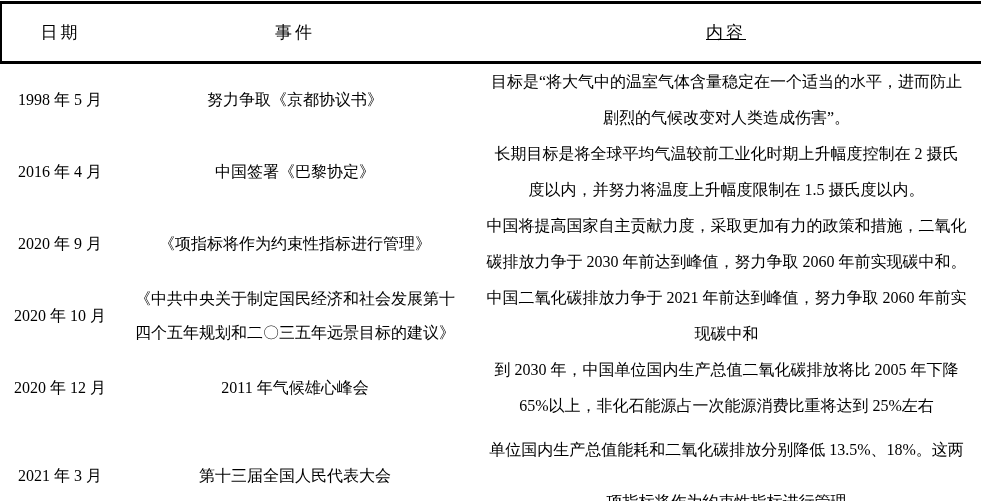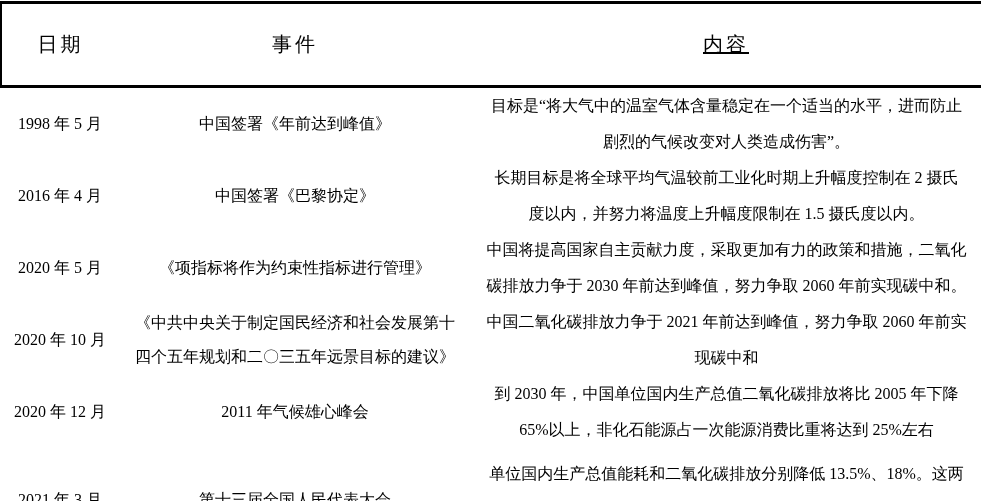--- a/index.html
+++ b/index.html
@@ -21,26 +21,26 @@
     margin-top: 1px;
   }
   col.col-date    { width: 118px; }
   col.col-event   { width: 352px; }
   col.col-content { width: 511px; }
 
   thead th {
     border-top: 3px solid #000;
     border-bottom: 3px solid #000;
     height: 49px;
-    font-size: 20px;
+    font-size: 17px;
     font-weight: normal;
     letter-spacing: 3px;
     text-align: center;
     vertical-align: middle;
-    padding: 16px;
+    padding: 4px;
   }
   thead th:first-child { border-left: 2px solid #000; }
   thead th:last-child  { border-right: 2px solid #000; text-decoration: underline; }
 
   tbody td {
     font-size: 16px;
     text-align: center;
     vertical-align: middle;
     padding: 0 4px;
     white-space: pre-line;
@@ -70,32 +70,32 @@
   <thead>
     <tr>
       <th>日期</th>
       <th>事件</th>
       <th>内容</th>
     </tr>
   </thead>
   <tbody>
     <tr class="row-0">
       <td class="date-cell">1998 年 5 月</td>
-      <td class="event-cell">中国签署《年前达到峰值》</td>
+      <td class="event-cell">努力争取《京都协议书》</td>
       <td class="content-cell">目标是“将大气中的温室气体含量稳定在一个适当的水平，进而防止
 剧烈的气候改变对人类造成伤害”。</td>
     </tr>
     <tr class="row-1">
       <td class="date-cell">2016 年 4 月</td>
       <td class="event-cell">中国签署《巴黎协定》</td>
       <td class="content-cell">长期目标是将全球平均气温较前工业化时期上升幅度控制在 2 摄氏
 度以内，并努力将温度上升幅度限制在 1.5 摄氏度以内。</td>
     </tr>
     <tr class="row-2">
-      <td class="date-cell">2020 年 5 月</td>
+      <td class="date-cell">2020 年 9 月</td>
       <td class="event-cell">《项指标将作为约束性指标进行管理》</td>
       <td class="content-cell">中国将提高国家自主贡献力度，采取更加有力的政策和措施，二氧化
 碳排放力争于 2030 年前达到峰值，努力争取 2060 年前实现碳中和。</td>
     </tr>
     <tr class="row-3">
       <td class="date-cell">2020 年 10 月</td>
       <td class="event-cell">《中共中央关于制定国民经济和社会发展第十
 四个五年规划和二〇三五年远景目标的建议》</td>
       <td class="content-cell">中国二氧化碳排放力争于 2021 年前达到峰值，努力争取 2060 年前实
 现碳中和</td>

